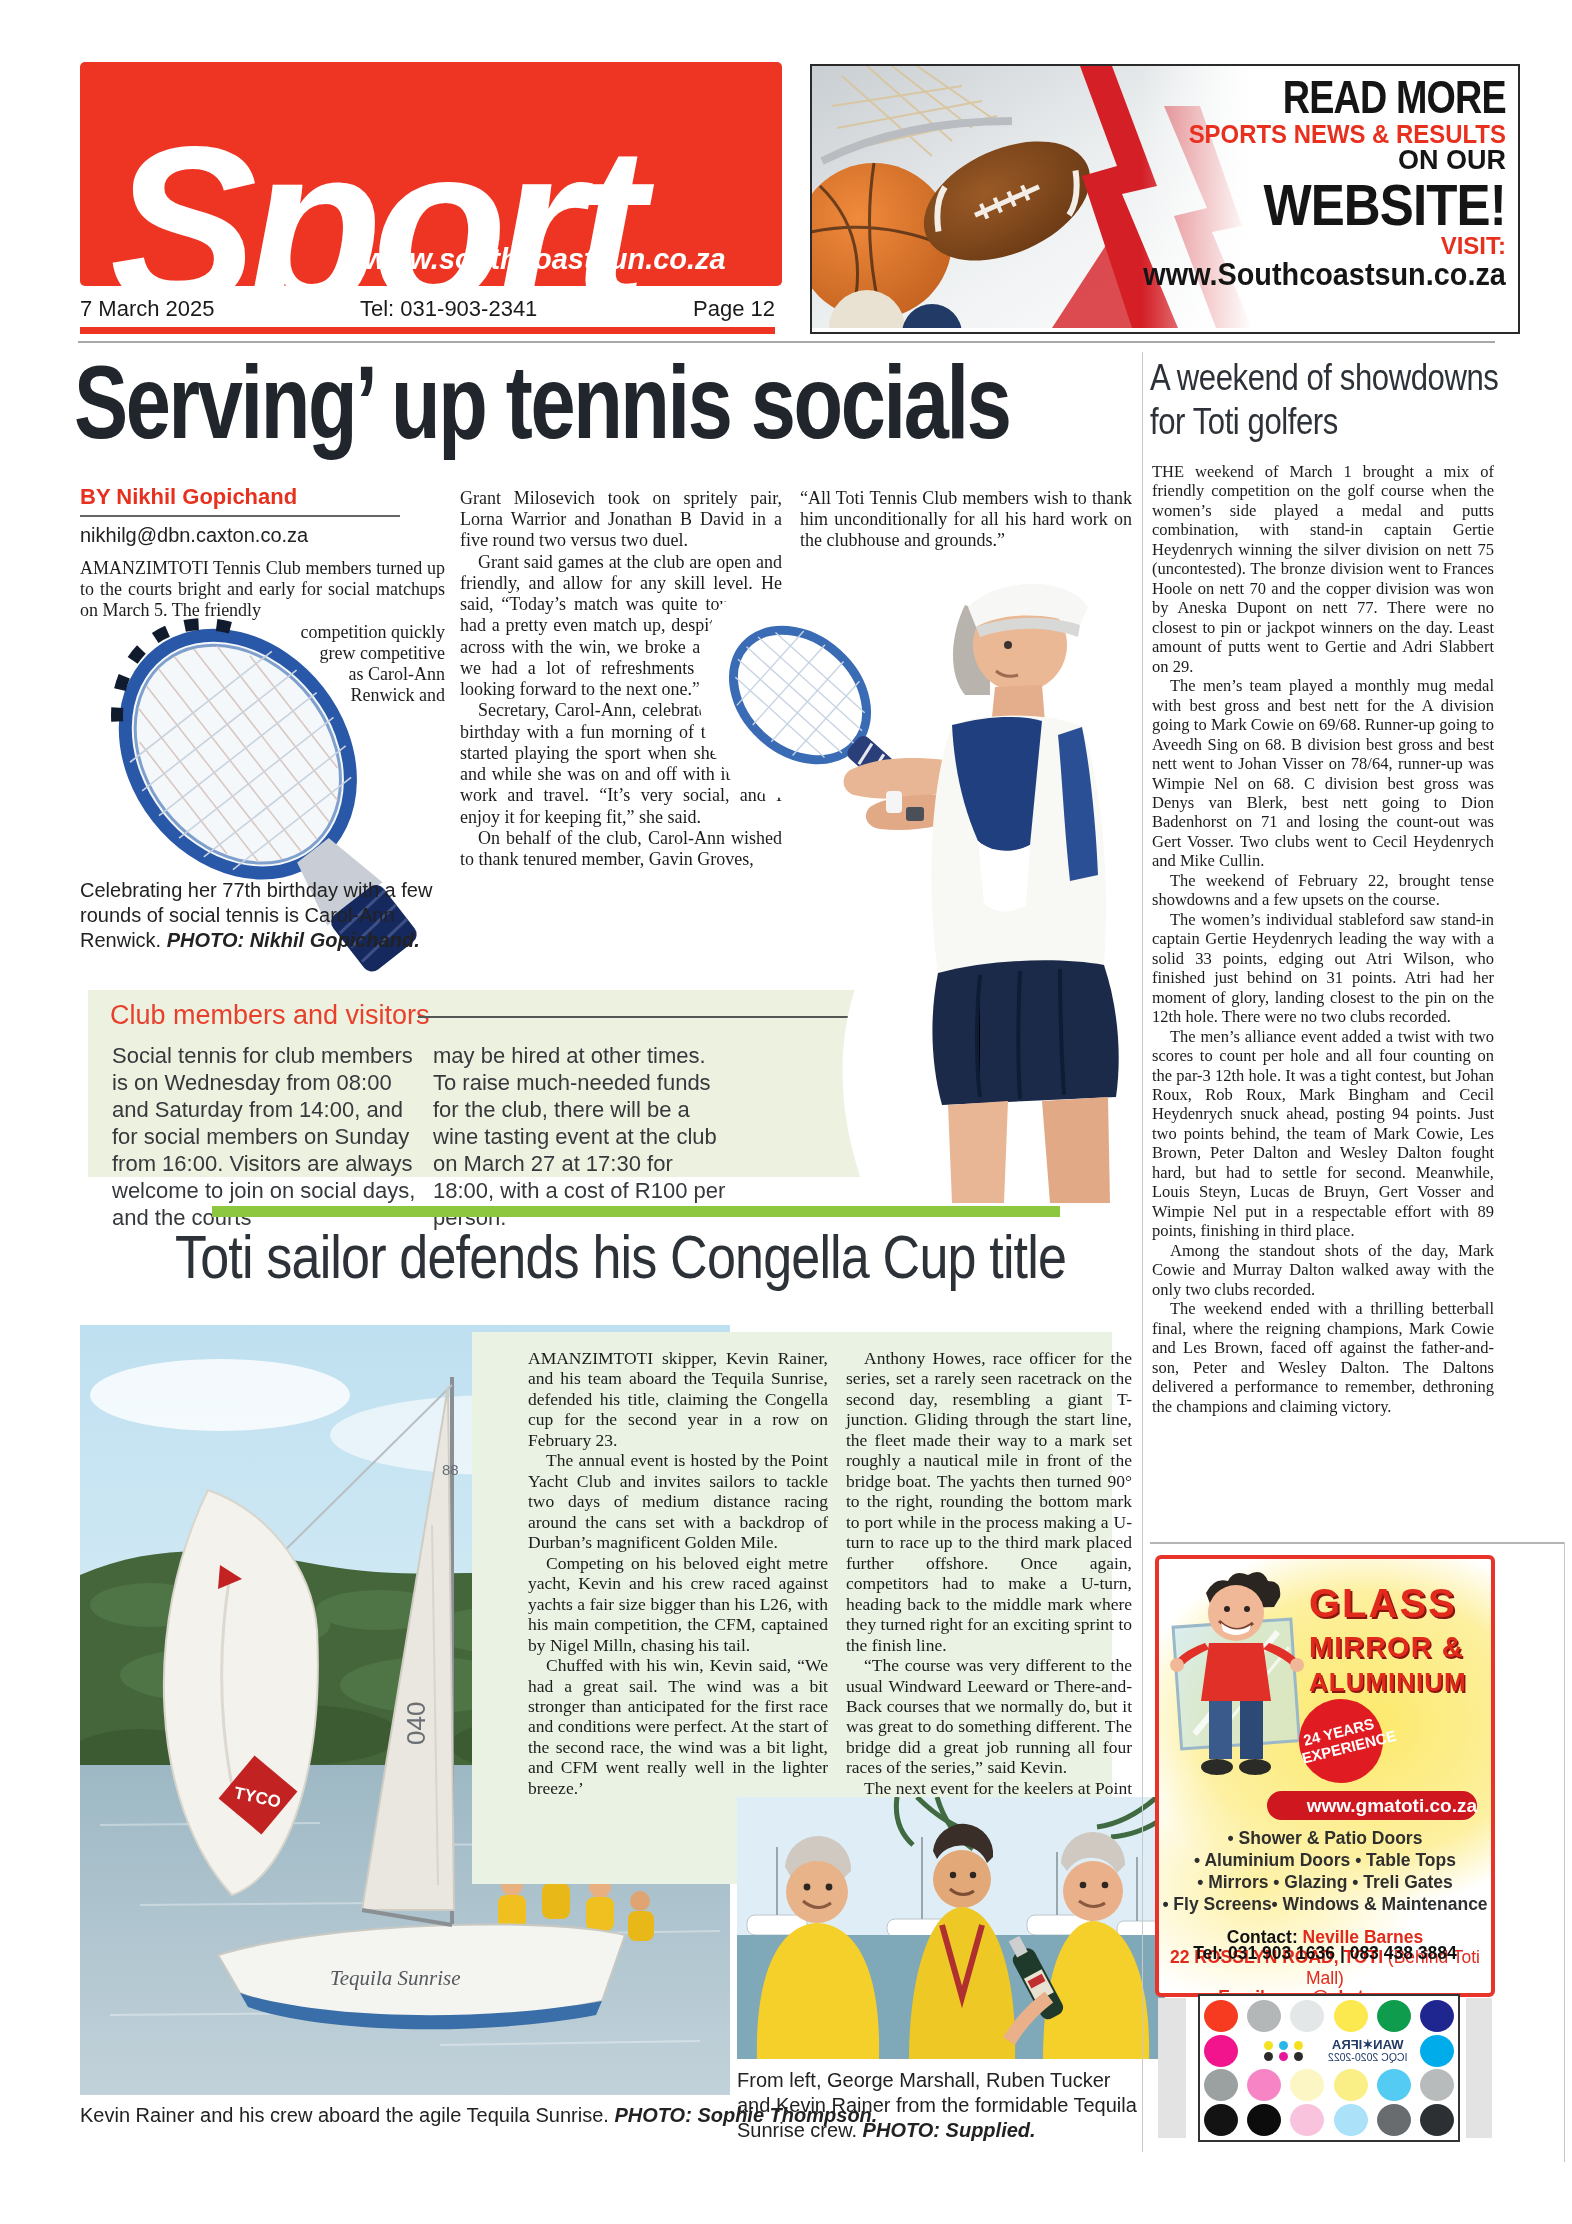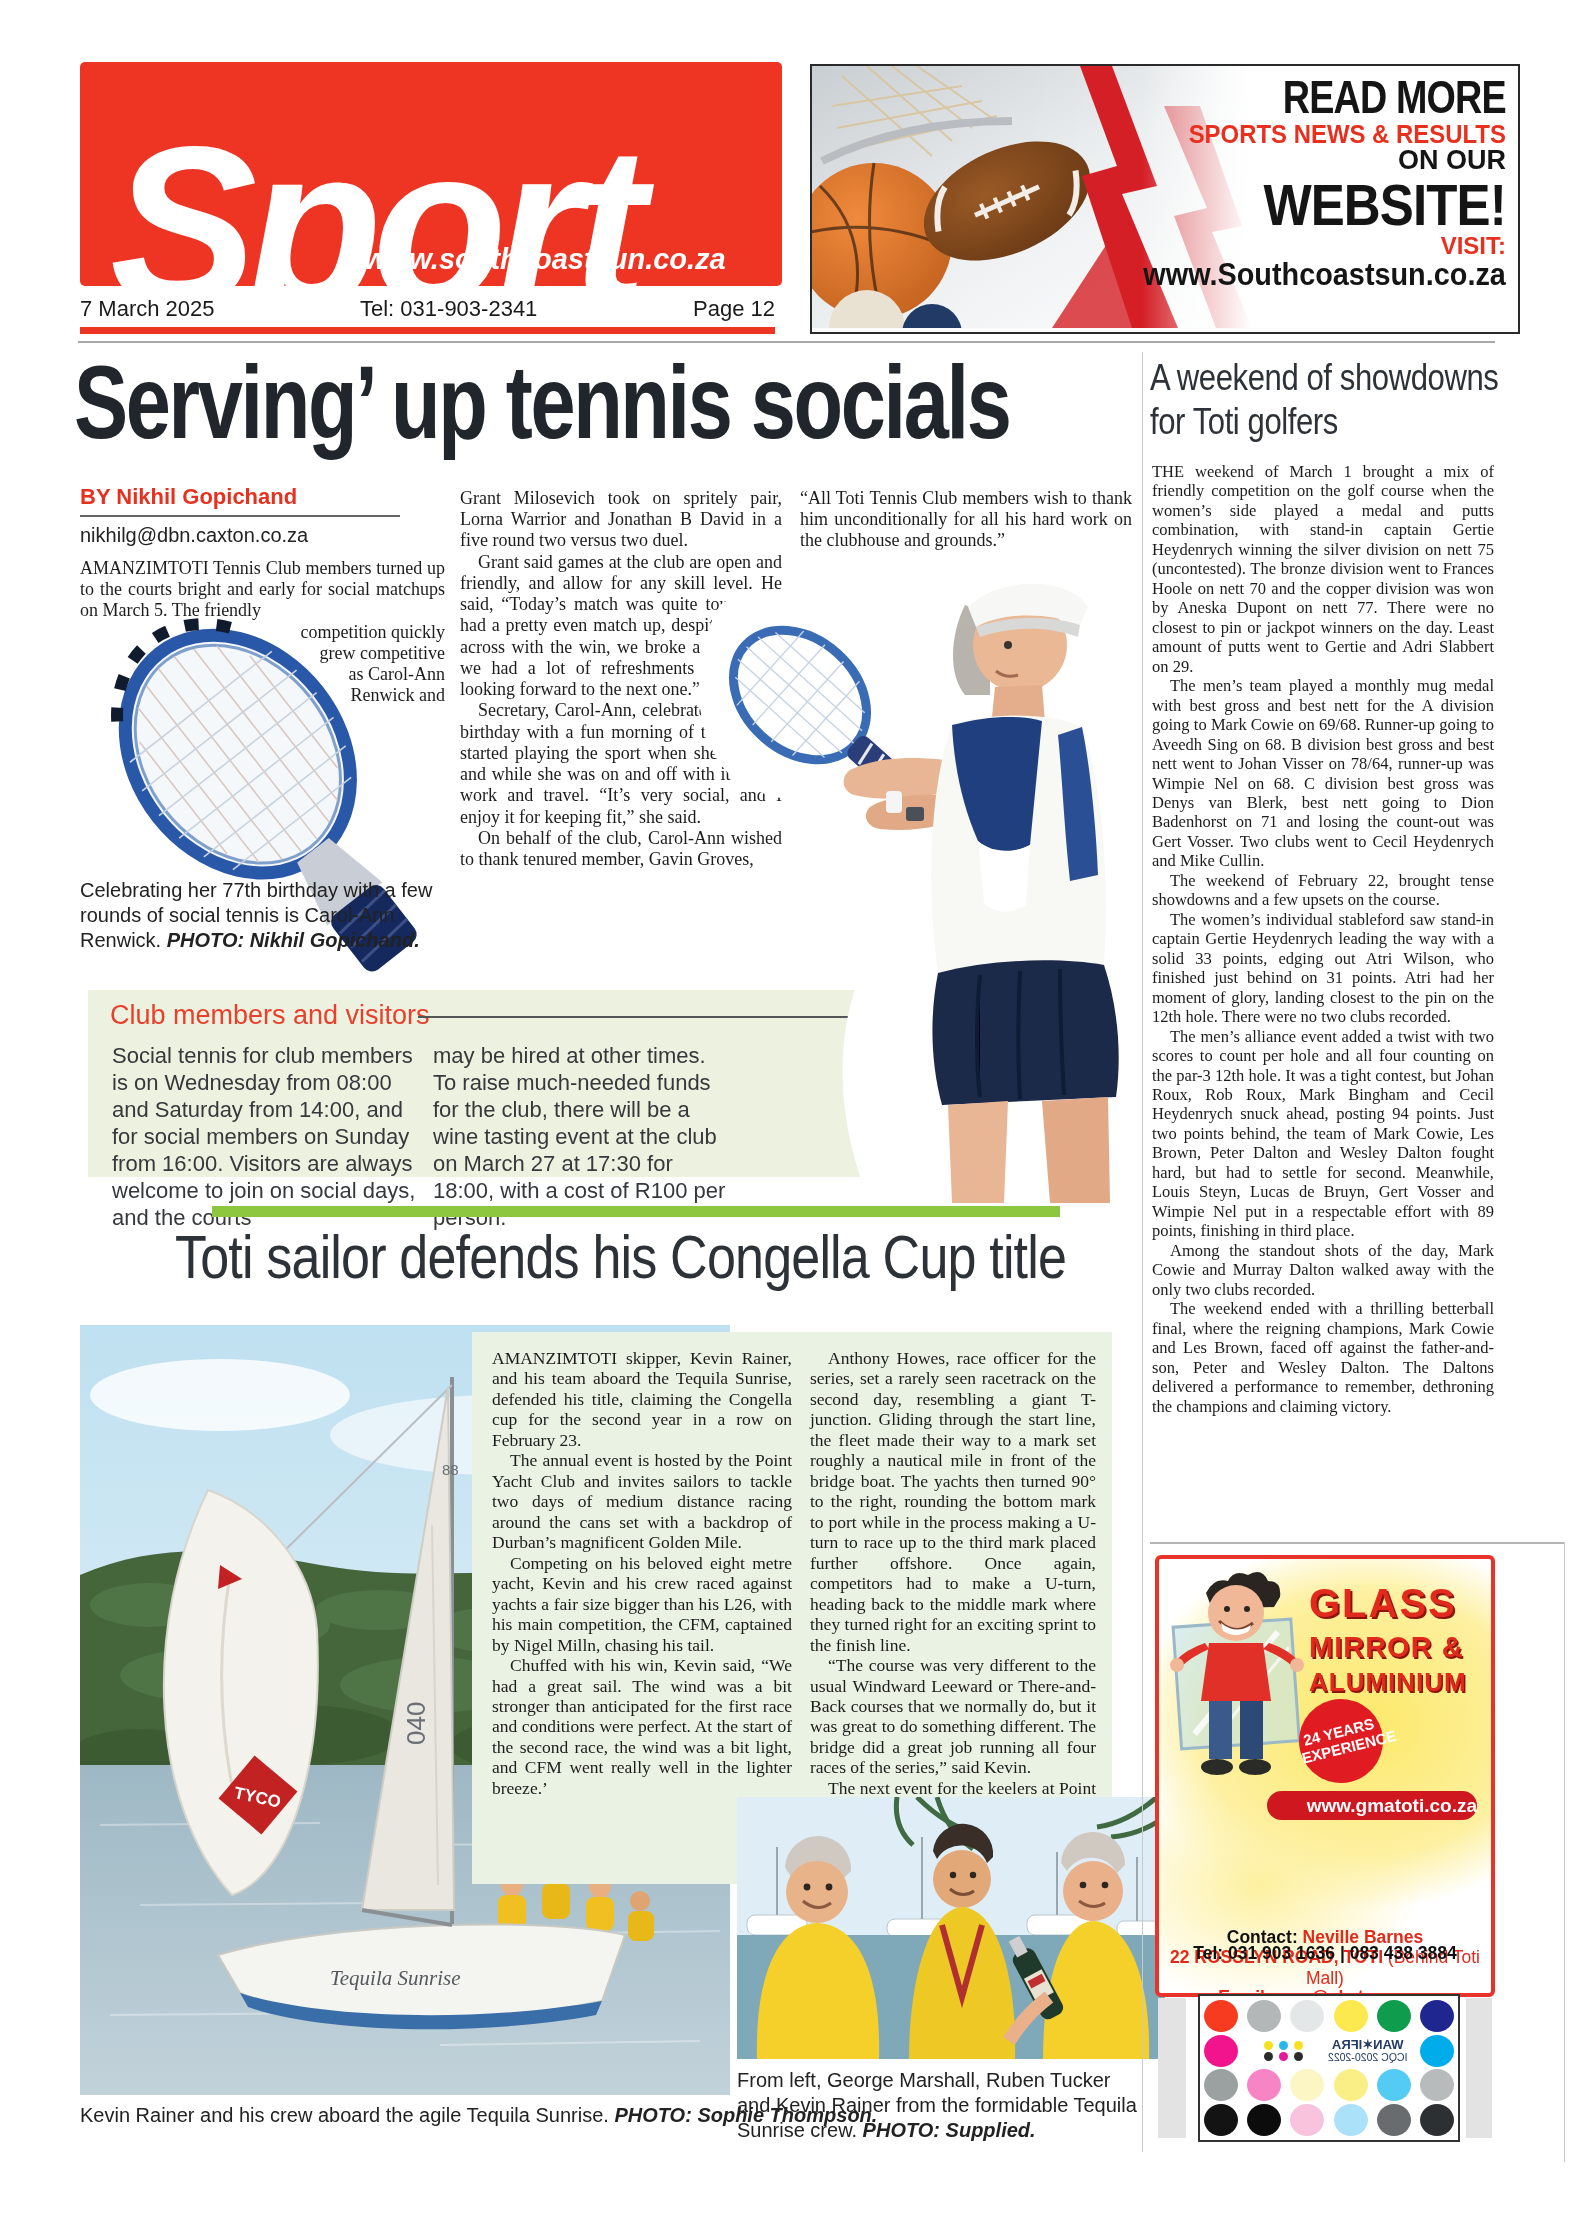--- a/index.html
+++ b/index.html
@@ -32,21 +32,21 @@
   .pt4{font-size:58px;font-weight:700;color:#151515;transform:scaleX(.88);transform-origin:right center;letter-spacing:-1px;}
   .pt5{font-size:24px;font-weight:700;color:#e8301f;}
   .pt6{font-size:31px;font-weight:700;color:#151515;transform:scaleX(.93);transform-origin:right center;}
   
   .t-headline{left:74px;top:350px;font-size:104px;font-weight:700;color:#20262c;letter-spacing:-3px;
               transform:scaleX(.78);transform-origin:left top;white-space:nowrap;line-height:1;}
   .byline{left:80px;top:484px;font-size:22px;font-weight:700;color:#e8301f;}
   .byline-rule{left:80px;top:515px;width:320px;height:2px;background:#666;}
   .email{left:80px;top:524px;font-size:20px;color:#222;}
   .body18{font-size:18px;line-height:1.18;}
-  .body17{font-size:17.5px;line-height:1.17;}
+  .body17{font-size:17.5px;line-height:1.17;margin-left:36px;}
   .body16{font-size:16.5px;line-height:1.18;}
   .col{position:absolute;}
   .col p{margin:0 0 0 0;}
   .col p.ind{text-indent:18px;}
   .wrapright{text-align:right;font-size:18px;line-height:1.18;}
   .caption{font-size:20px;line-height:1.26;color:#222;}
   .credit{font-weight:700;font-style:italic;}
   
   .club-box{left:88px;top:990px;width:918px;height:187px;background:#edf1e0;}
   .club-title{position:absolute;left:22px;top:10px;font-size:27px;color:#e8402c;}
@@ -507,20 +507,26 @@
       <ellipse cx="94" cy="196" rx="16" ry="8" fill="#2a2a26"></ellipse>
     </svg>
     <div class="ad-glass">GLASS</div>
     <div class="ad-mirror">MIRROR &amp;</div>
     <div class="ad-alu">ALUMINIUM</div>
     <div class="ad-badge">
       <span>24 YEARS</span>
       <span>EXPERIENCE</span>
     </div>
     <div class="ad-pill">www.gmatoti.co.za</div>
+    <div class="ad-bullets">
+      <div>• Shower &amp; Patio Doors</div>
+      <div>• Aluminium Doors • Table Tops</div>
+      <div>• Mirrors • Glazing • Treli Gates</div>
+      <div>• Fly Screens• Windows &amp; Maintenance</div>
+    </div>
     <div class="ad-line" style="top:368px;">
       <span>Contact:  </span><span class="red">Neville Barnes</span>
     </div>
     <div class="ad-line red" style="top:388px;">
       <span>22 ROSSLYN ROAD, TOTI </span><span style="font-weight:400;">(Behind Toti Mall)</span>
     </div>
     <div class="ad-line" style="top:384px;">Tel: 031 903 1636 | 083 438 3884</div>
     <div class="ad-line red" style="top:428px;">Email: gma@skytec.co.za</div>
   </div>
 

